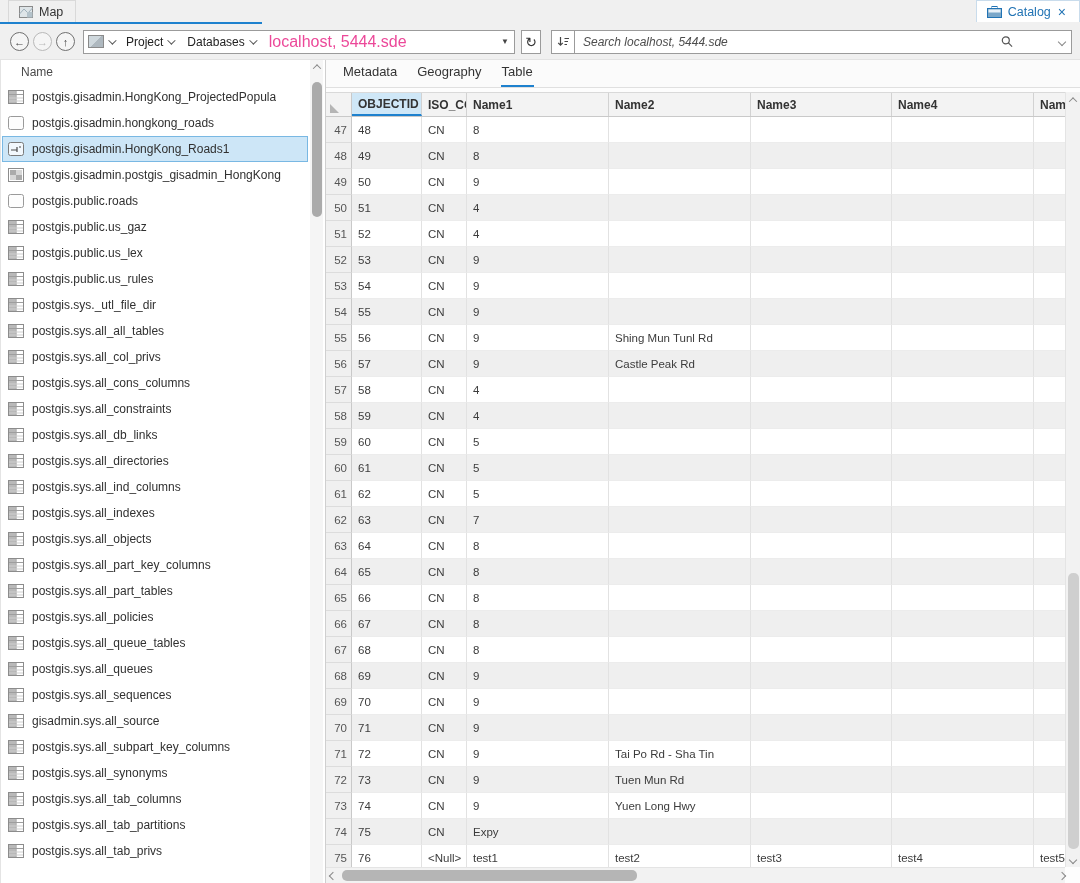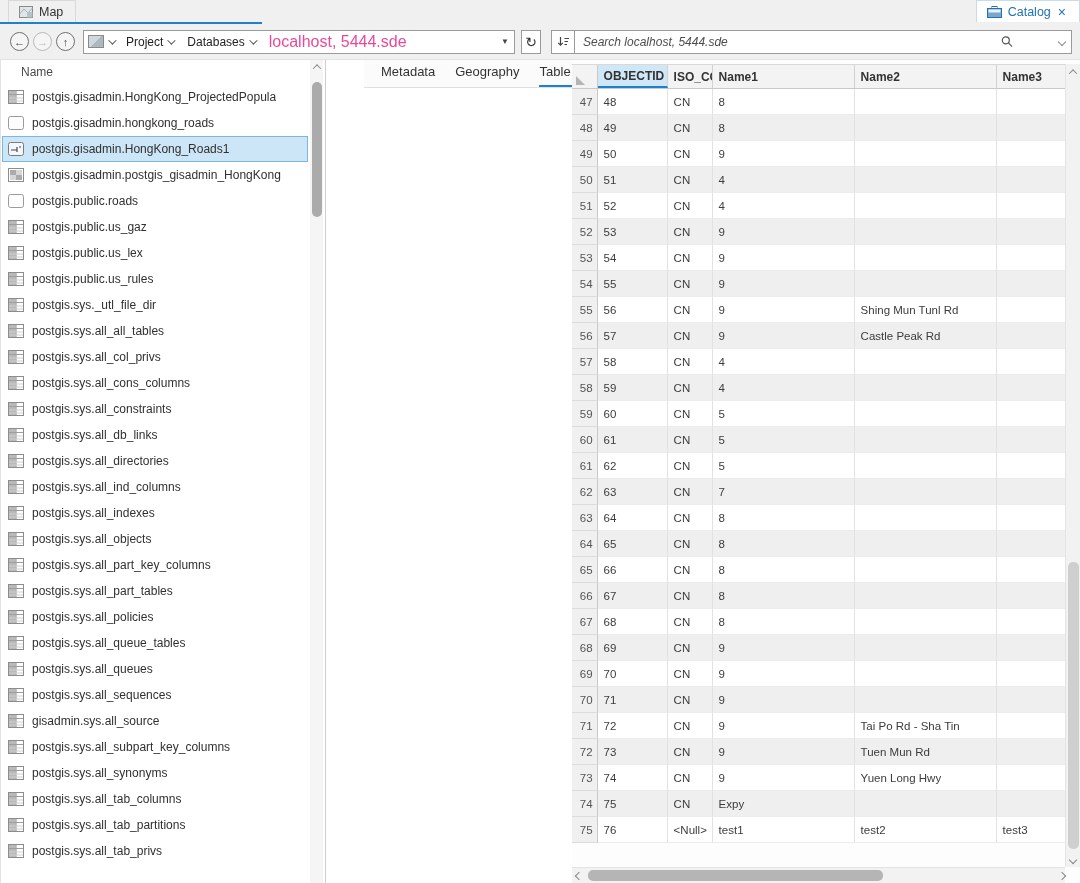--- a/index.html
+++ b/index.html
@@ -33,37 +33,37 @@
   .sqbtn { width:20px; height:24px; background:#fff; border:1px solid #9b9b9b; display:flex; align-items:center; justify-content:center; color:#333; }
   .refresh { font-size:14px; margin-left:2px; }
   .searchwrap { display:flex; align-items:center; height:24px; margin-left:6px; flex:1; }
   .sortbtn { width:24px; height:24px; background:#fff; border:1px solid #9b9b9b; display:flex; align-items:center; justify-content:center; }
   .searchbox { flex:1; height:24px; background:#fff; border:1px solid #9b9b9b; border-left:none; display:flex; align-items:center; padding:0 6px 0 8px;gap:40px; }
   .searchbox input { flex:1; border:none; outline:none; font-family:"Liberation Sans",sans-serif; font-size:12px; font-style:italic; color:#333; background:transparent; }
   .searchbox input::placeholder { color:#4d4d4d; font-style:italic; opacity:1; }
   .mag { margin:0 6px; flex:0 0 12px; }
 
   
-  .content { flex:1; display:flex; min-height:0;gap:38px; }
+  .content { flex:1; display:flex; min-height:0; }
 
   
   .sidebar { width:326px; flex:0 0 326px; background:#fff; border-right:1px solid #cfcfcf; border-left:1px solid #e4e4e4; position:relative; overflow:hidden; }
   .side-header { height:24px; line-height:24px; padding-left:20px; color:#4a4a4a; font-size:12px; }
   .side-list { position:absolute; top:24px; left:0; right:16px; bottom:0; overflow:hidden; }
   .side-item { height:26px; display:flex; align-items:center; gap:7px; padding:0 2px 0 5px; margin:0 1px; border:1px solid transparent; }
   .side-item .label { white-space:nowrap; overflow:hidden; font-size:12px; color:#303030; }
   .side-item.selected { background:#cde6f7; border-color:#79b8e3; }
   .side-item .ficon { flex:0 0 17px; height:15px; }
   
   .side-scroll { position:absolute; top:0; right:2px; width:13px; bottom:0; background:#f5f5f5; }
   .side-scroll .arrow { height:14px; display:flex; align-items:center; justify-content:center; color:#8a8a8a; }
   .side-scroll .thumbv { position:absolute; left:1.5px; width:10px; top:22px; height:135px; background:#ababab; border-radius:5px; }
 
   
-  .rightpanel { flex:1; display:flex; flex-direction:row; background:#fff; min-width:0; }
+  .rightpanel { flex:1; display:flex; flex-direction:column; background:#fff; min-width:0; }
   .ptabs { height:28px; display:flex; align-items:flex-end; gap:18px; padding:0 0 0 16px; background:#fbfbfb; border-bottom:1px solid #e0e0e0; flex:0 0 28px; }
   .ptab { font-size:13px; color:#333; padding:0 1px 6px 1px; border-bottom:2px solid transparent; }
   .ptab.active { border-bottom-color:#1e81ce; }
 
   
   .table-area { flex:1; position:relative; background:#fdfdfd; min-height:0; padding-top:4px; }
   .tbl { position:absolute; top:4px; left:0; right:15px; bottom:16px; overflow:hidden; border-top:1px solid #d9d9d9; }
   .thead { display:flex; height:24px; background:#f3f3f3; border-bottom:1px solid #c9c9c9; }
   .th { font-weight:bold; font-size:12px; color:#333; display:flex; align-items:center; padding-left:6px;
         border-right:1px solid #d2d2d2; white-space:nowrap; overflow:hidden; }

